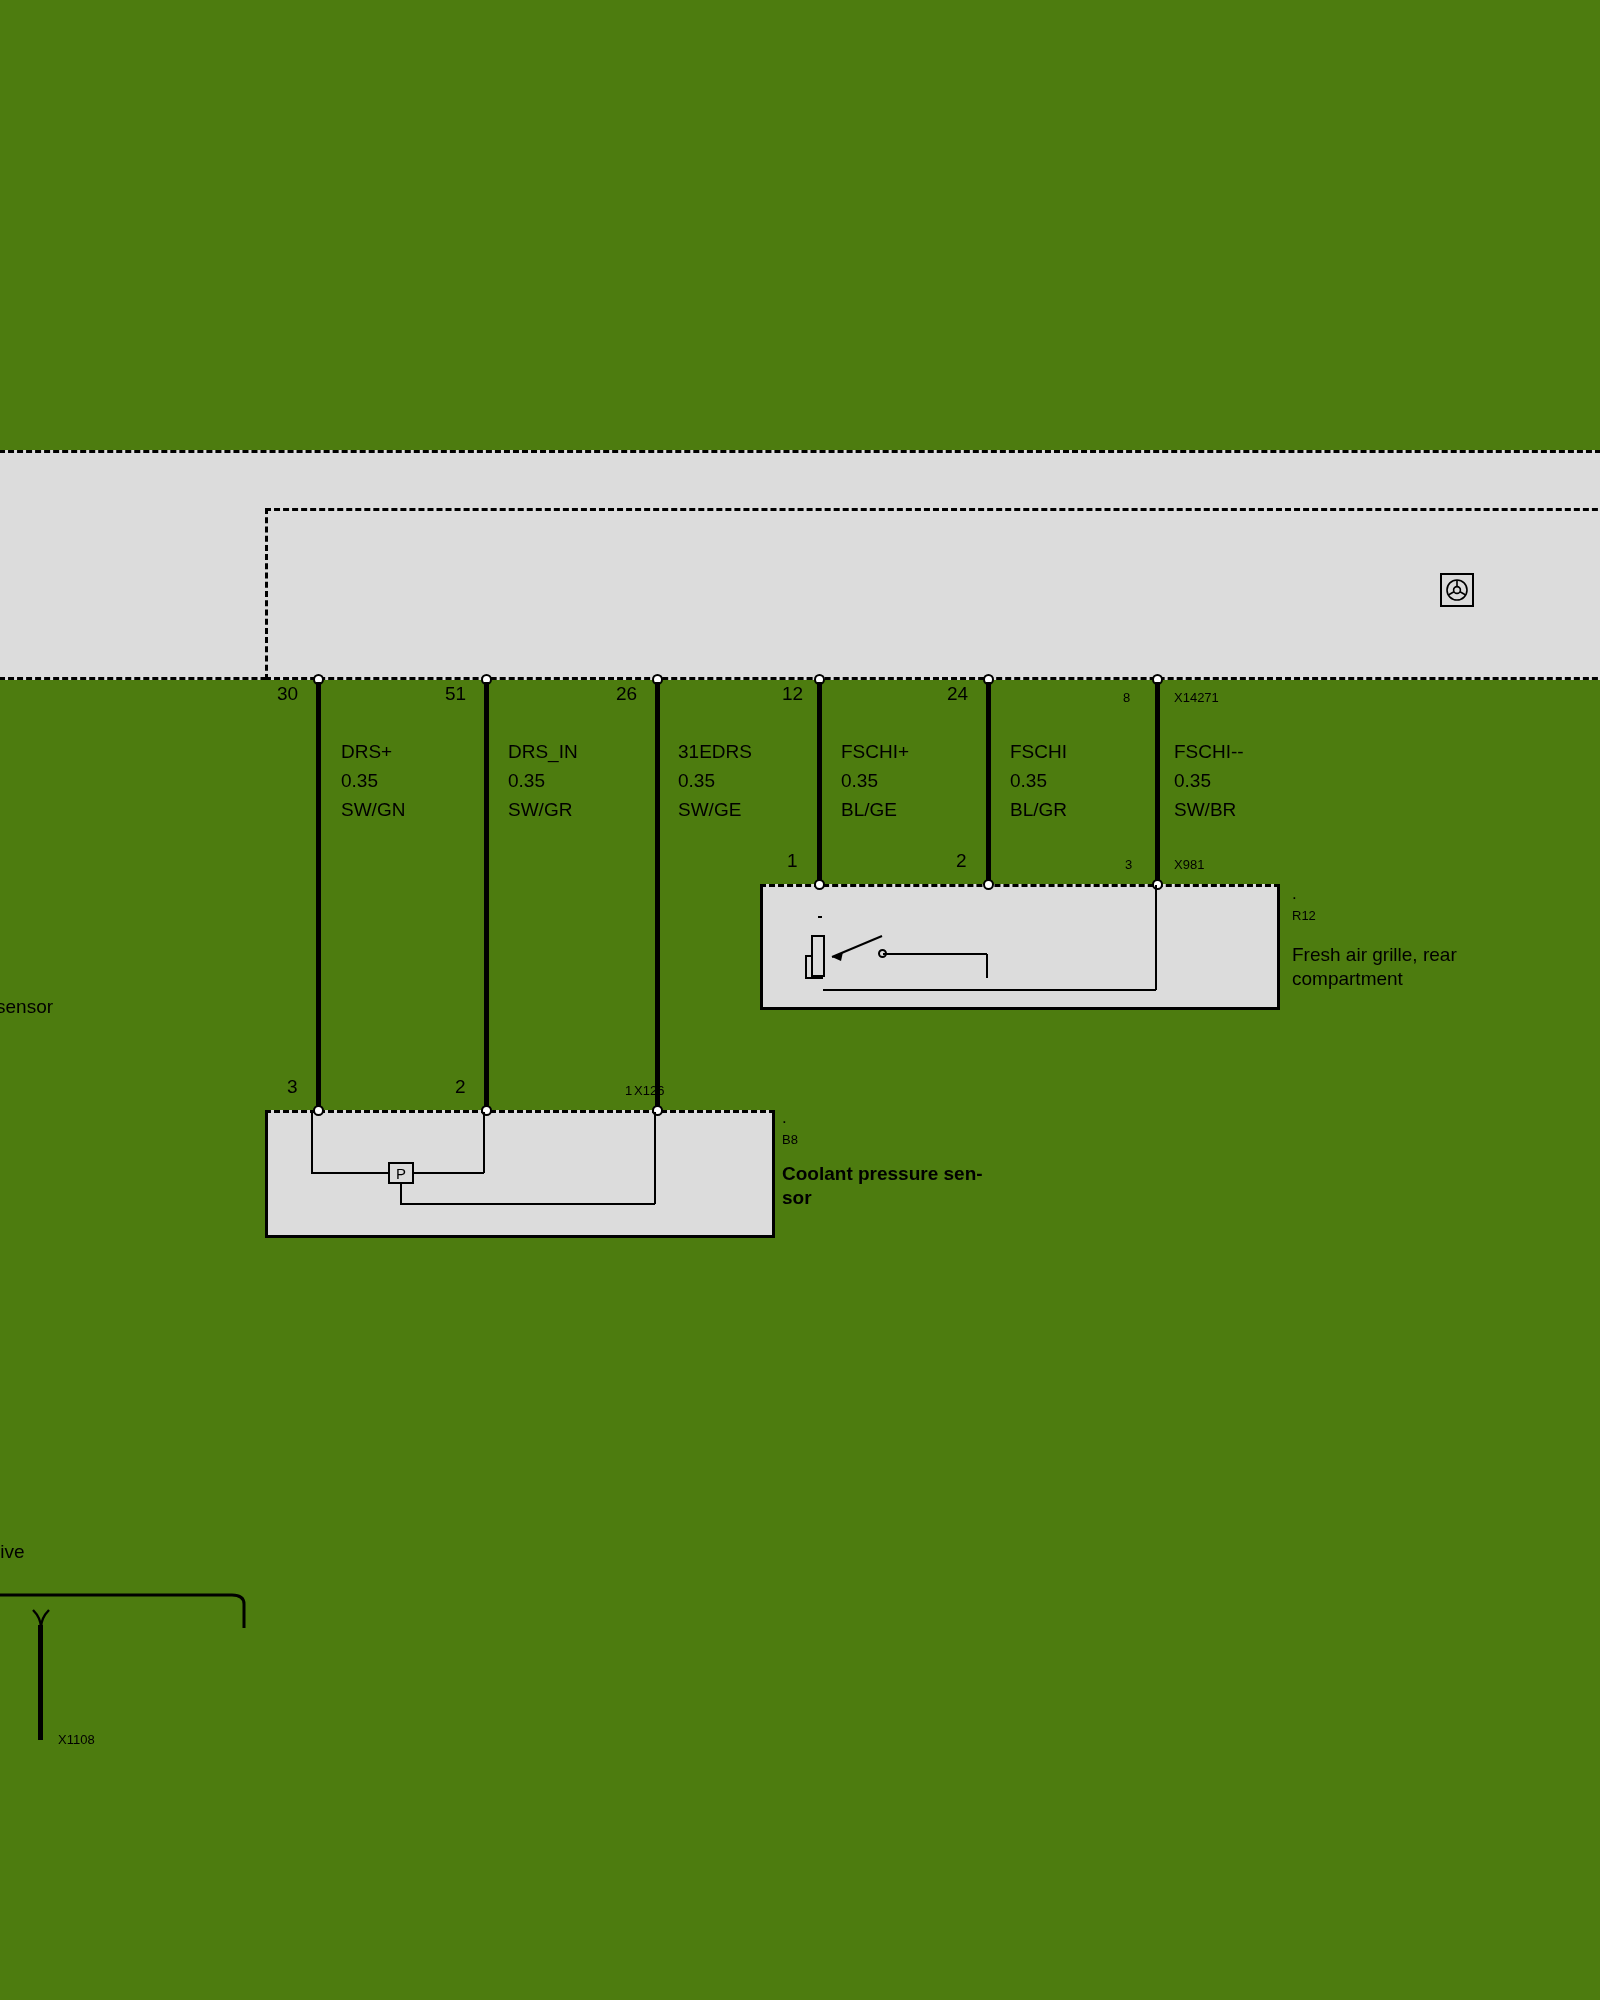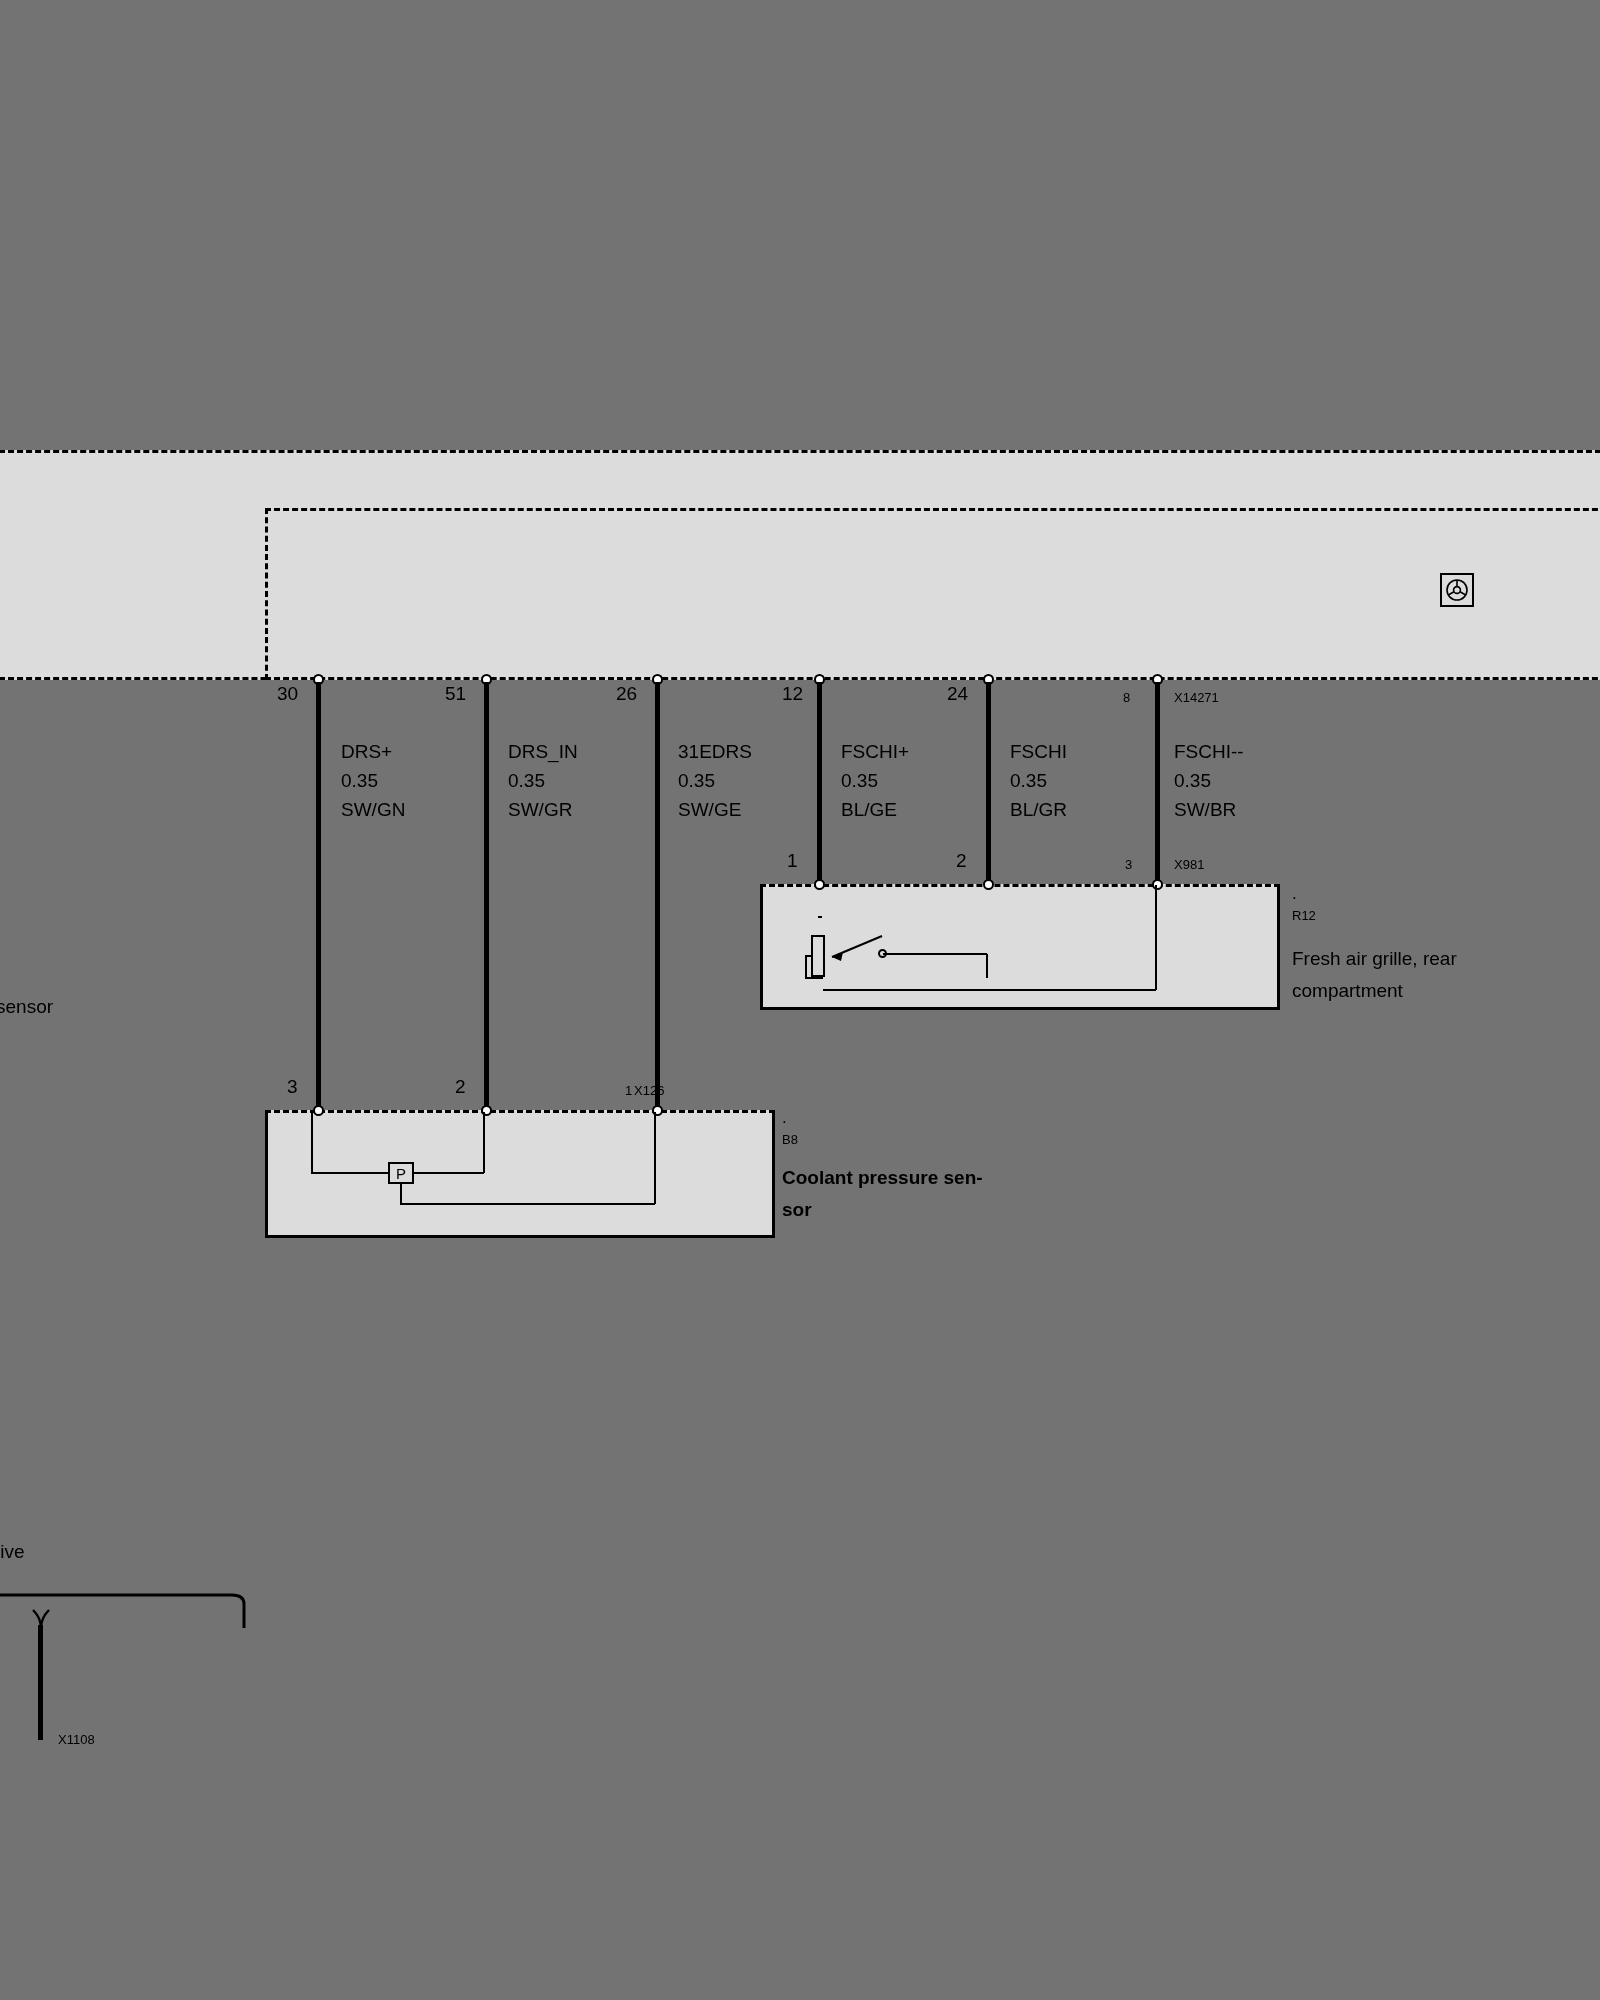--- a/index.html
+++ b/index.html
@@ -7,21 +7,21 @@
     padding: 0;
     background: #ffffff;
   }
   body {
     font-family: "Liberation Sans", sans-serif;
   }
   #canvas {
     position: relative;
     width: 1600px;
     height: 2000px;
-    background: #737373;
+    background: #4d7c0f;
     overflow: hidden;
   }
   .abs { position: absolute; }
 
   
   .module {
     background: #dcdcdc;
     box-sizing: border-box;
   }
   .module.dashed {
@@ -68,21 +68,21 @@
     font-size: 19px;
     color: #000;
   }
   .t-pin-small {
     font-size: 13px;
     color: #000;
   }
   .t-label {
     font-size: 19px;
     color: #000;
-    line-height: 32px;
+    line-height: 24px;
     white-space: pre-line;
   }
   .t-dot {
     font-size: 17px;
     color: #000;
     line-height: 8px;
   }
 
   
   .icon-box {

